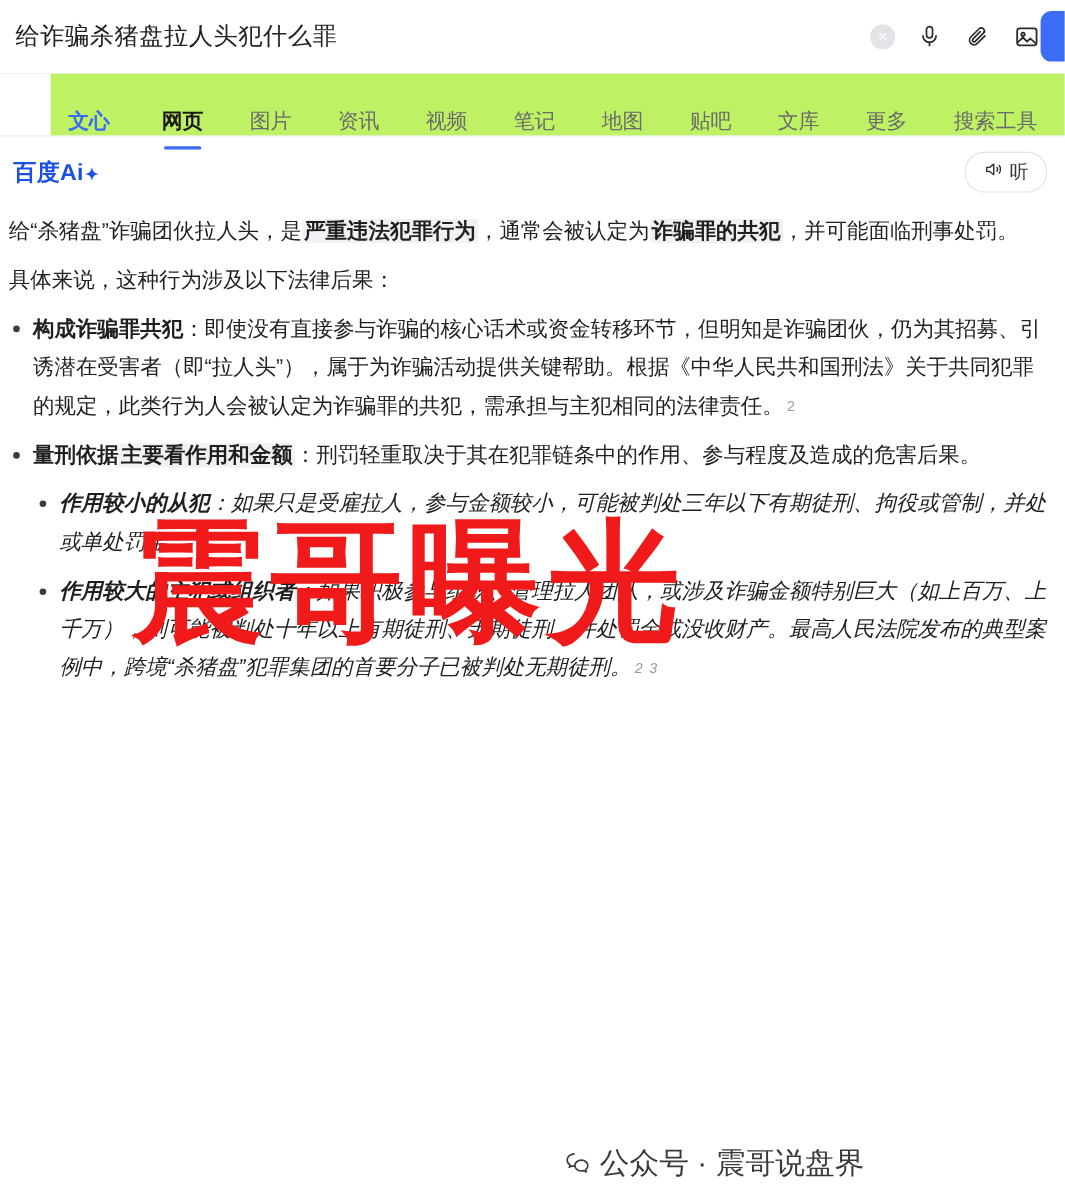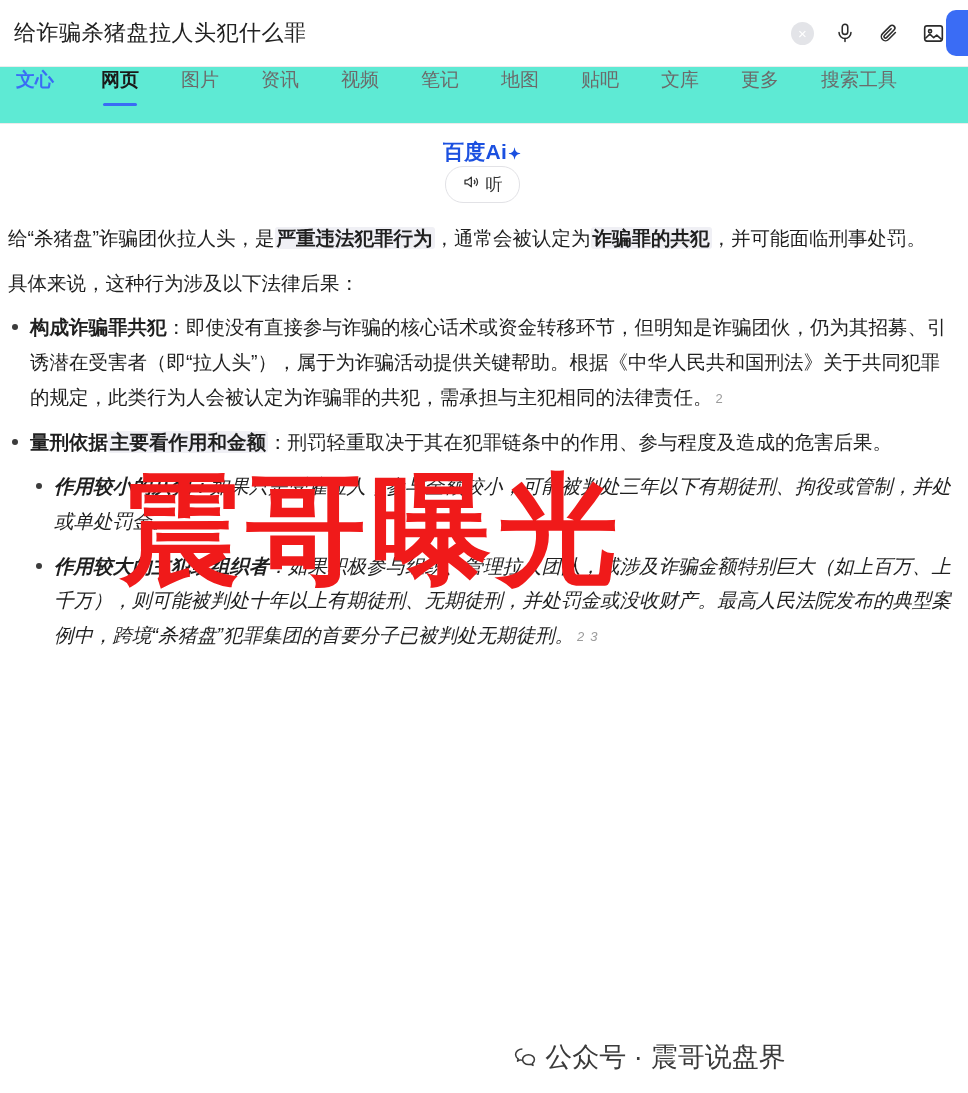--- a/index.html
+++ b/index.html
@@ -58,26 +58,27 @@
   }
   .bar-divider {
     height: 1px;
     background: #ececec;
     margin: 0;
   }
 
   
   .tabs {
     display: flex;
-    align-items: flex-start;
+    align-items: flex-end;
     height: 56px;
     padding: 0 14px;
     gap: 0;
     position: relative;
-    background: #5eead4;
+    background: #bef264;
+    margin-left: 46px;
   }
   .tab {
     font-size: 19px;
     color: #6b6b6b;
     padding: 0 21px;
     white-space: nowrap;
     position: relative;
   }
   .tab:first-child { padding-left: 2px; padding-right: 26px; }
   .tab.brand { color: #3a6cf5; font-weight: bold; }
@@ -95,21 +96,20 @@
     height: 1px;
     background: #ebebeb;
   }
 
   
   .ai-header {
     display: flex;
     align-items: center;
     justify-content: space-between;
     padding: 14px 16px 4px 12px;
-    flex-direction: column;
   }
   .ai-logo {
     display: flex;
     align-items: baseline;
     font-size: 21px;
     font-weight: bold;
     color: #1b50e0;
     letter-spacing: 0.3px;
   }
   .ai-logo .star { color: #1b50e0; font-size: 15px; margin-left: 1px; }

